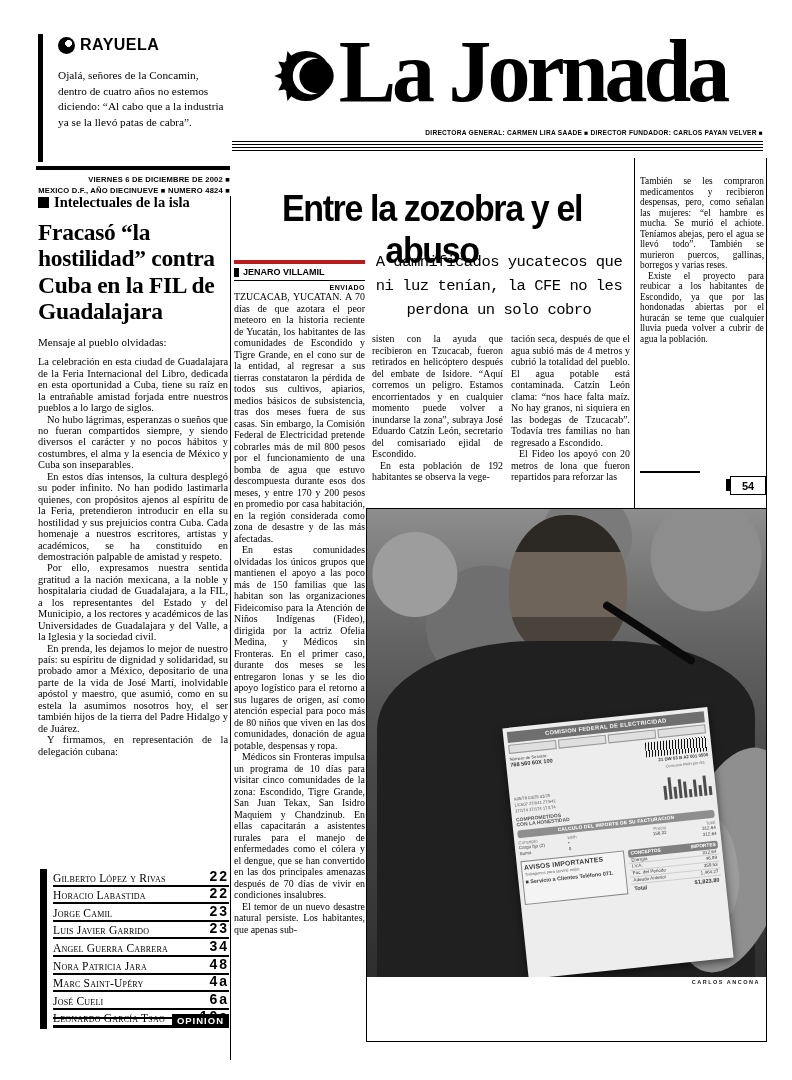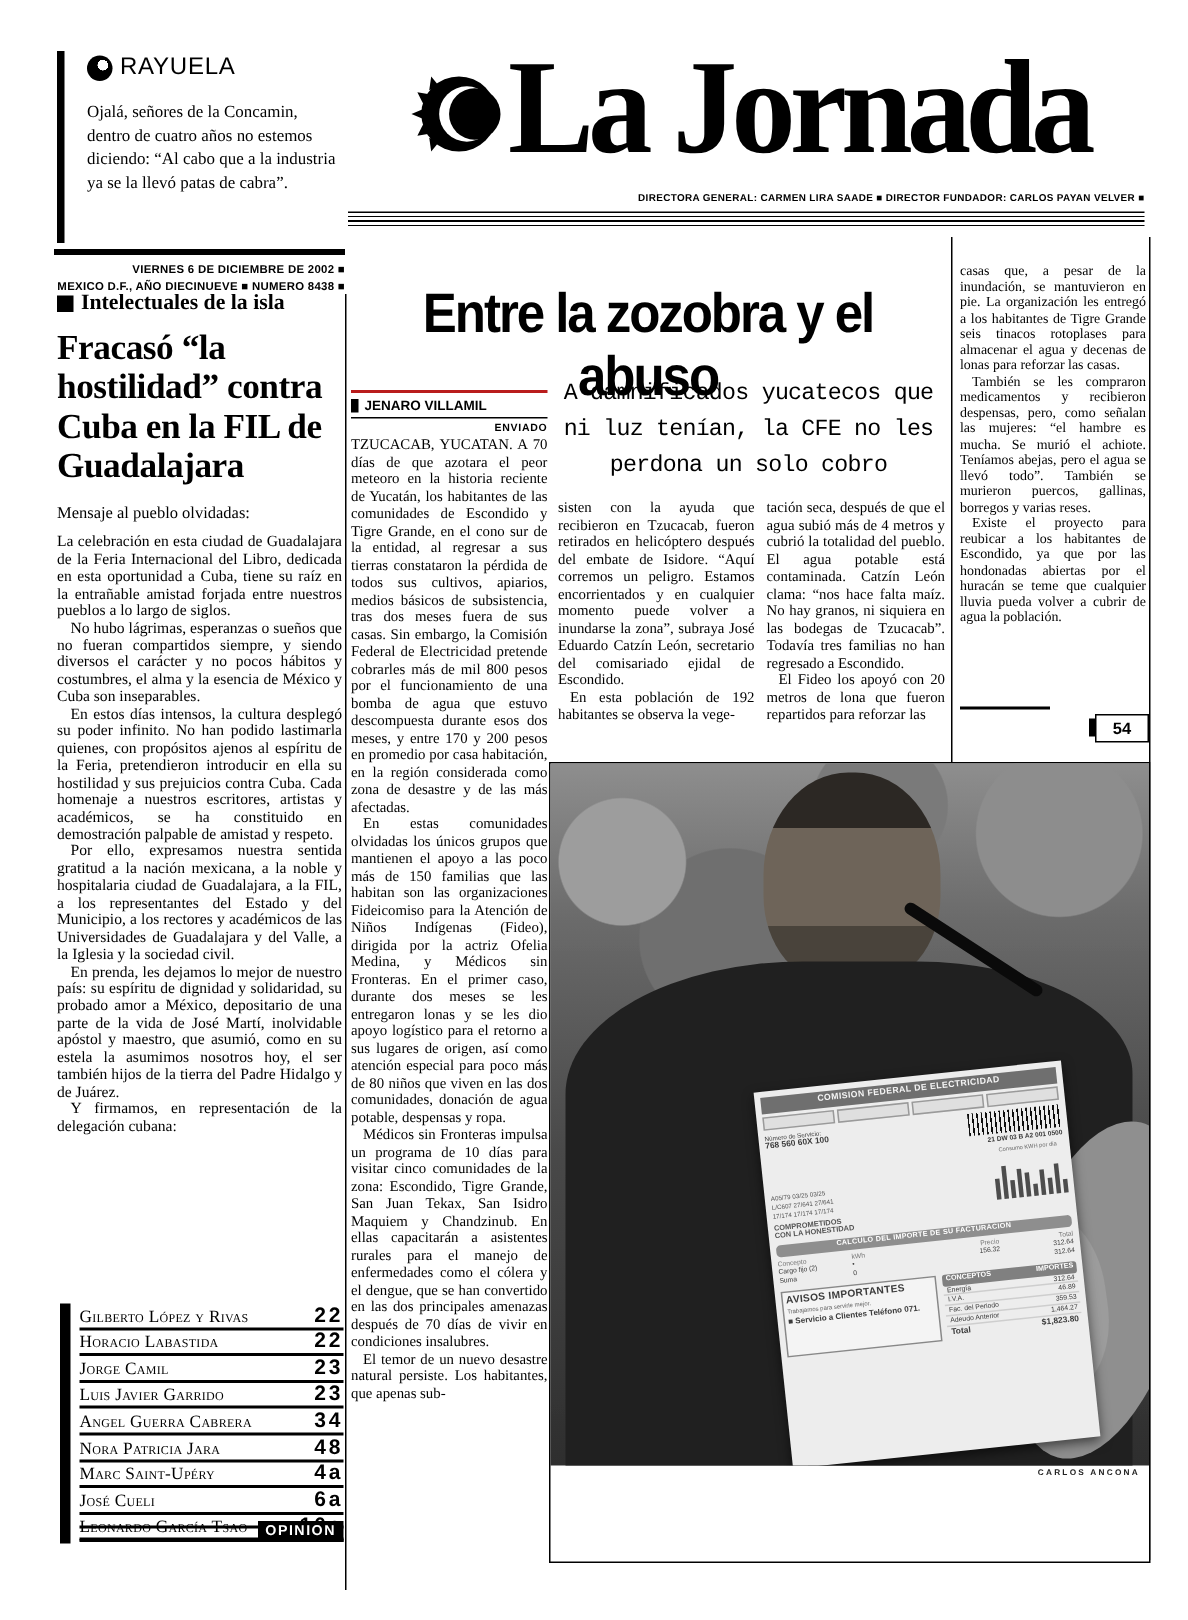--- a/index.html
+++ b/index.html
@@ -5,21 +5,21 @@
   html,body{margin:0;padding:0;background:#e0e0e0;}
   .page{position:relative;width:792px;height:1080px;background:#fff;color:#000;
         font-family:"Liberation Serif",serif;overflow:hidden;margin:0 auto;}
 
   
   .rayuela{position:absolute;left:38px;top:30px;width:192px;height:132px;}
   .rayuela-bar{position:absolute;left:0;top:4px;bottom:0;width:5px;background:#000;}
   .rayuela-head{margin-left:20px;display:flex;align-items:center;gap:5px;padding-top:6px;}
   .rayuela-icon{width:17px;height:17px;border-radius:50%;display:inline-block;
     background:radial-gradient(circle at 62% 38%, #fff 0 3.5px, #000 3.6px);}
-  .rayuela-title{font-family:"Liberation Sans",sans-serif;font-weight:normal;font-size:16px;letter-spacing:.5px;}
+  .rayuela-title{font-family:"Liberation Sans",sans-serif;font-weight:bold;font-size:16px;letter-spacing:.5px;}
   .rayuela-quote{margin:14px 0 0 20px;font-size:11.3px;line-height:1.38;}
 
   
   .dateline-rule{position:absolute;left:36px;top:166px;width:194px;height:4px;background:#000;}
   .dateline{position:absolute;left:6px;top:174px;width:224px;text-align:right;
     font-family:"Liberation Sans",sans-serif;font-weight:bold;font-size:7.6px;line-height:1.45;letter-spacing:.2px;}
 
   
   .masthead{position:absolute;left:232px;top:14px;width:531px;height:114px;
     display:flex;justify-content:center;align-items:center;gap:4px;}
@@ -59,21 +59,21 @@
     border-top:2px solid #000;border-bottom:2px solid #000;}
   .opinion-label{position:absolute;right:0;top:0;background:#000;color:#fff;
     font-family:"Liberation Sans",sans-serif;font-weight:bold;font-size:9.5px;
     letter-spacing:1px;padding:1px 5px 2px 5px;}
 
   
   .main-headline{position:absolute;left:234px;top:188px;width:396px;margin:0;text-align:center;
     font-family:"Liberation Sans",sans-serif;font-weight:bold;font-size:37px;
     letter-spacing:-1.5px;transform:scaleX(.92);transform-origin:center;}
   .byline-block{position:absolute;left:234px;top:260px;width:131px;
-    font-family:"Liberation Sans",sans-serif;border-top:2px solid #b91c1c;padding-top:3px;}
+    font-family:"Liberation Sans",sans-serif;border-top:4px solid #b91c1c;padding-top:3px;}
   .byline-name{display:flex;align-items:center;gap:4px;font-weight:bold;font-size:9px;
     border-bottom:1px solid #000;padding-bottom:3px;}
   .byline-name .sq{width:5px;height:9px;}
   .byline-role{text-align:right;font-weight:bold;font-size:7px;letter-spacing:.5px;margin-top:3px;}
   .deck{position:absolute;left:366px;top:250px;width:266px;text-align:center;
     font-family:"Liberation Mono","DejaVu Sans Mono",monospace;font-size:15.5px;line-height:1.55;letter-spacing:-.5px;}
 
   .col{position:absolute;font-size:9.9px;line-height:11.5px;text-align:justify;overflow:hidden;}
   .col p{margin:0;}
   .col p + p{text-indent:8px;}
@@ -163,21 +163,21 @@
     <div class="rayuela-head">
       <span class="rayuela-icon"></span>
       <span class="rayuela-title">RAYUELA</span>
     </div>
     <p class="rayuela-quote">Ojalá, señores de la Concamin, dentro de cuatro años no estemos diciendo: “Al cabo que a la industria ya se la llevó patas de cabra”.</p>
   </div>
 
   <div class="dateline-rule"></div>
   <div class="dateline">
     <div>VIERNES 6 DE DICIEMBRE DE 2002 ■</div>
-    <div>MEXICO D.F., AÑO DIECINUEVE ■ NUMERO 8438 ■</div>
+    <div>MEXICO D.F., AÑO DIECINUEVE ■ NUMERO 4824 ■</div>
   </div>
 
   <div class="masthead">
     <svg class="eclipse-icon" viewBox="0 0 100 100" aria-hidden="true">
       <g fill="#000">
         <polygon points="8,50 20,45 20,55"></polygon>
         <polygon points="14,28 26,30 20,40"></polygon>
         <polygon points="14,72 26,70 20,60"></polygon>
         <polygon points="28,12 36,22 26,26"></polygon>
         <polygon points="28,88 36,78 26,74"></polygon>
@@ -275,21 +275,20 @@
     </div>
   <div class="col col2">
       <p>sisten con la ayuda que recibieron en Tzucacab, fueron retirados en helicóptero después del embate de Isidore. “Aquí corremos un peligro. Estamos encorrientados y en cualquier momento puede volver a inundarse la zona”, subraya José Eduardo Catzín León, secretario del comisariado ejidal de Escondido.</p>
       <p>En esta población de 192 habitantes se observa la vege-</p>
     </div>
   <div class="col col3">
       <p>tación seca, después de que el agua subió más de 4 metros y cubrió la totalidad del pueblo. El agua potable está contaminada. Catzín León clama: “nos hace falta maíz. No hay granos, ni siquiera en las bodegas de Tzucacab”. Todavía tres familias no han regresado a Escondido.</p>
       <p>El Fideo los apoyó con 20 metros de lona que fueron repartidos para reforzar las</p>
     </div>
   <div class="col rightcol">
-      <p>casas que, a pesar de la inundación, se mantuvieron en pie. La organización les entregó a los habitantes de Tigre Grande seis tinacos rotoplases para almacenar el agua y decenas de lonas para reforzar las casas.</p>
       <p>También se les compraron medicamentos y recibieron despensas, pero, como señalan las mujeres: “el hambre es mucha. Se murió el achiote. Teníamos abejas, pero el agua se llevó todo”. También se murieron puercos, gallinas, borregos y varias reses.</p>
       <p>Existe el proyecto para reubicar a los habitantes de Escondido, ya que por las hondonadas abiertas por el huracán se teme que cualquier lluvia pueda volver a cubrir de agua la población.</p>
     </div>
 
   <div class="endrule"></div>
   <div class="jumpbox">
     <span class="jump-tick"></span>
     <span class="jump-num">54</span>
   </div>
 

